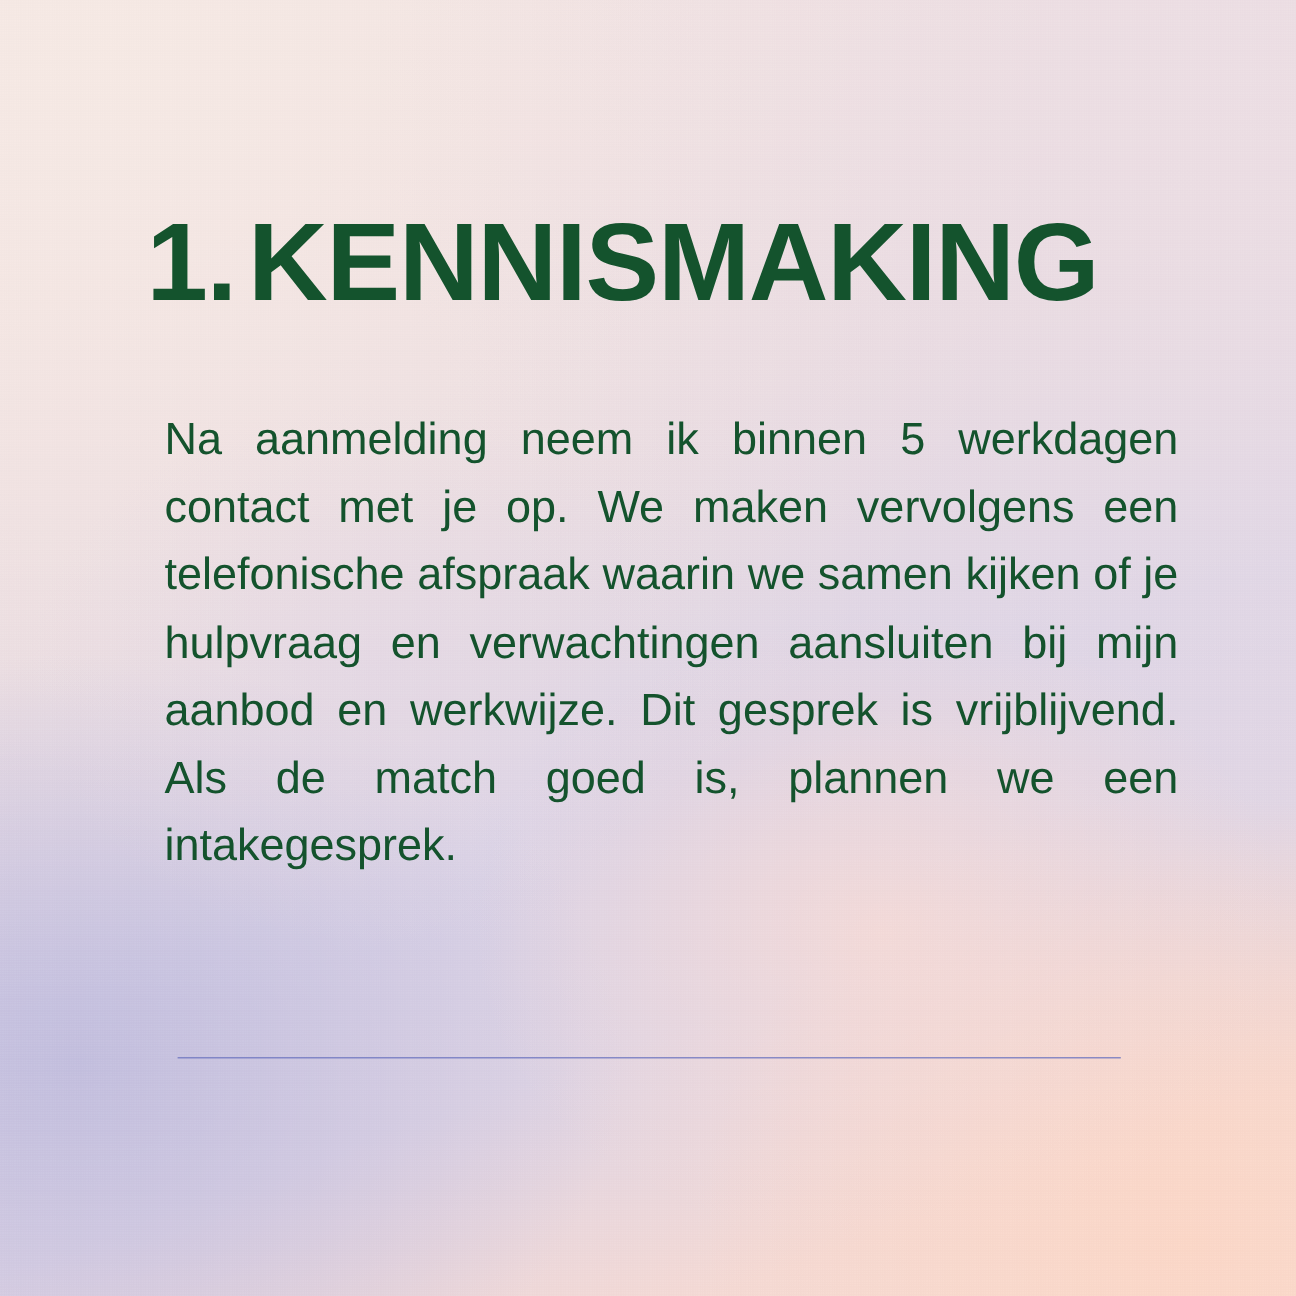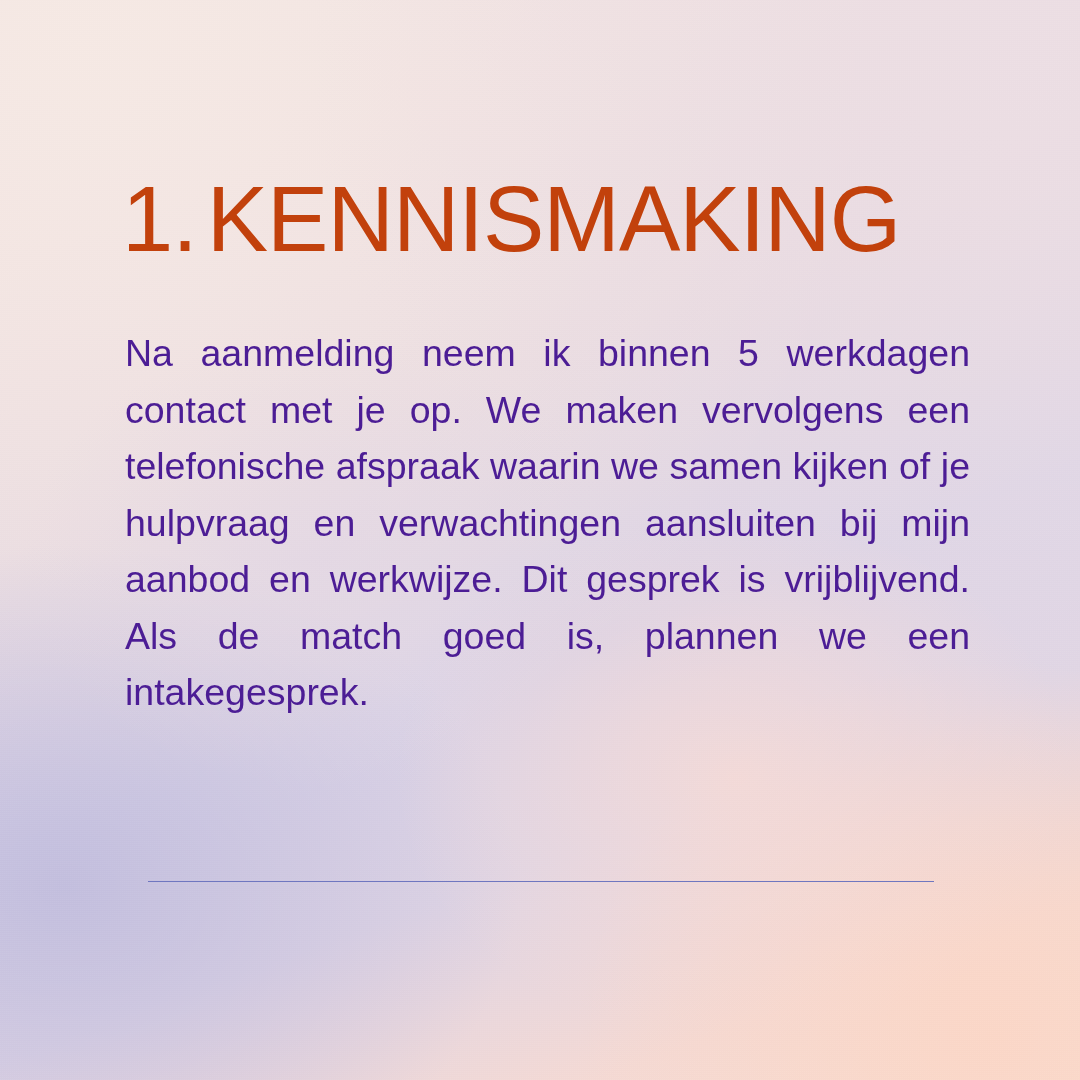--- a/index.html
+++ b/index.html
@@ -87,43 +87,43 @@
     height: 1080px;
   }
 
   .title {
     position: absolute;
     top: 173px;
     left: 0;
     width: 850px;
     margin: 0;
     font-family: "Liberation Sans", sans-serif;
-    font-weight: 400;
+    font-weight: 700;
     font-size: 92px;
     line-height: 1;
     letter-spacing: -1px;
-    color: #c2410c;
+    color: #14532d;
     white-space: nowrap;
   }
 
   .title .num {
     margin-right: 10px;
   }
 
   .body-text {
     position: absolute;
     top: 325px;
     left: 3px;
     width: 845px;
-    margin: 0;
+    margin: 12px;
     font-family: "Liberation Sans", sans-serif;
     font-weight: 400;
     font-size: 37.5px;
     line-height: 56.5px;
-    color: #4c1d95;
+    color: #14532d;
     text-align: justify;
     text-justify: inter-word;
     hyphens: none;
   }
 
   .divider {
     position: absolute;
     left: 148px;
     top: 881px;
     width: 786px;

